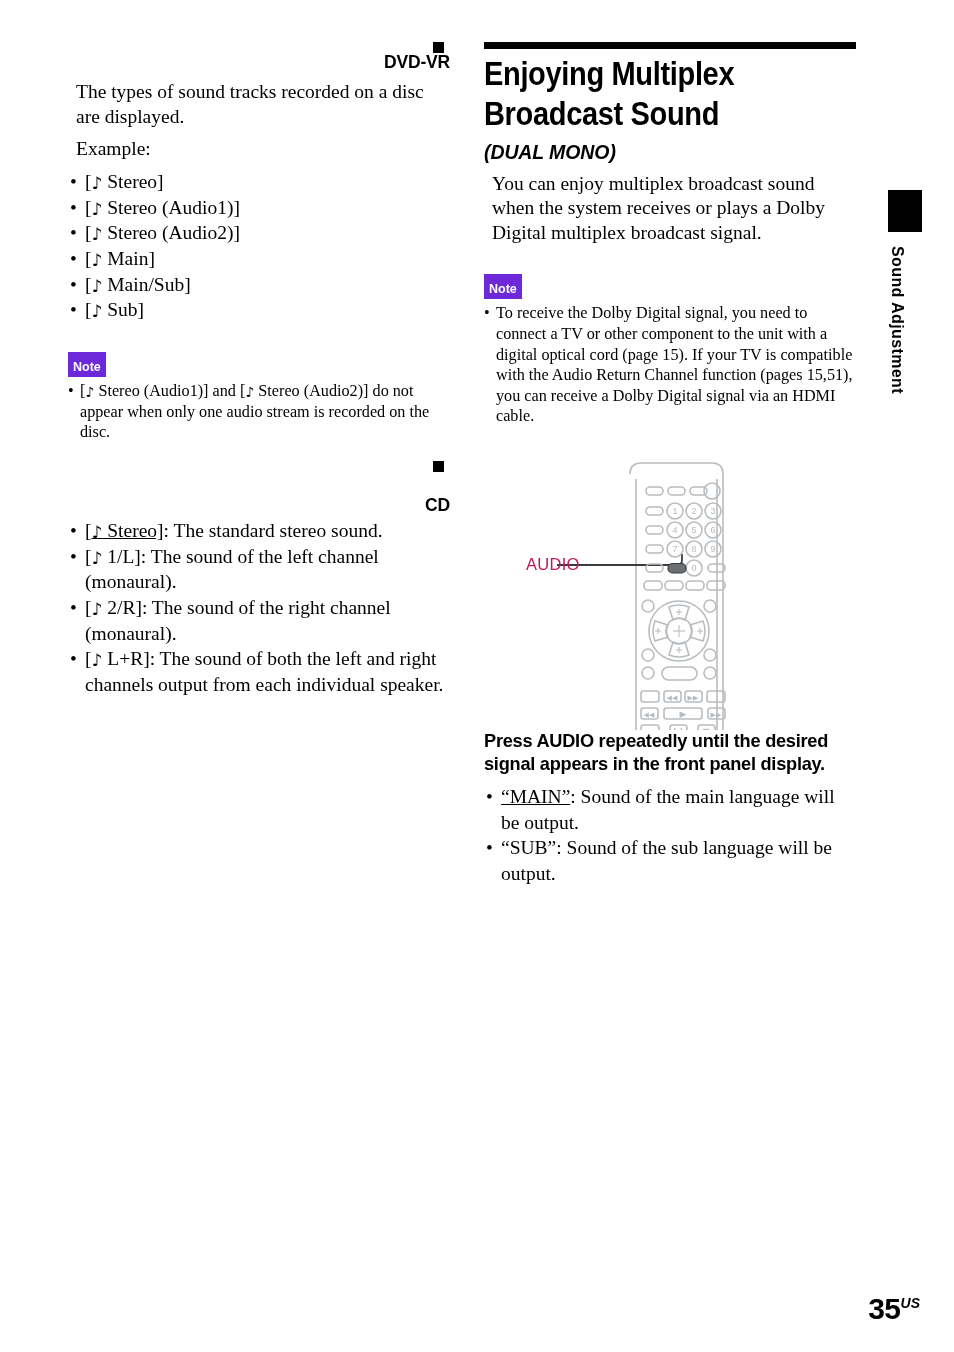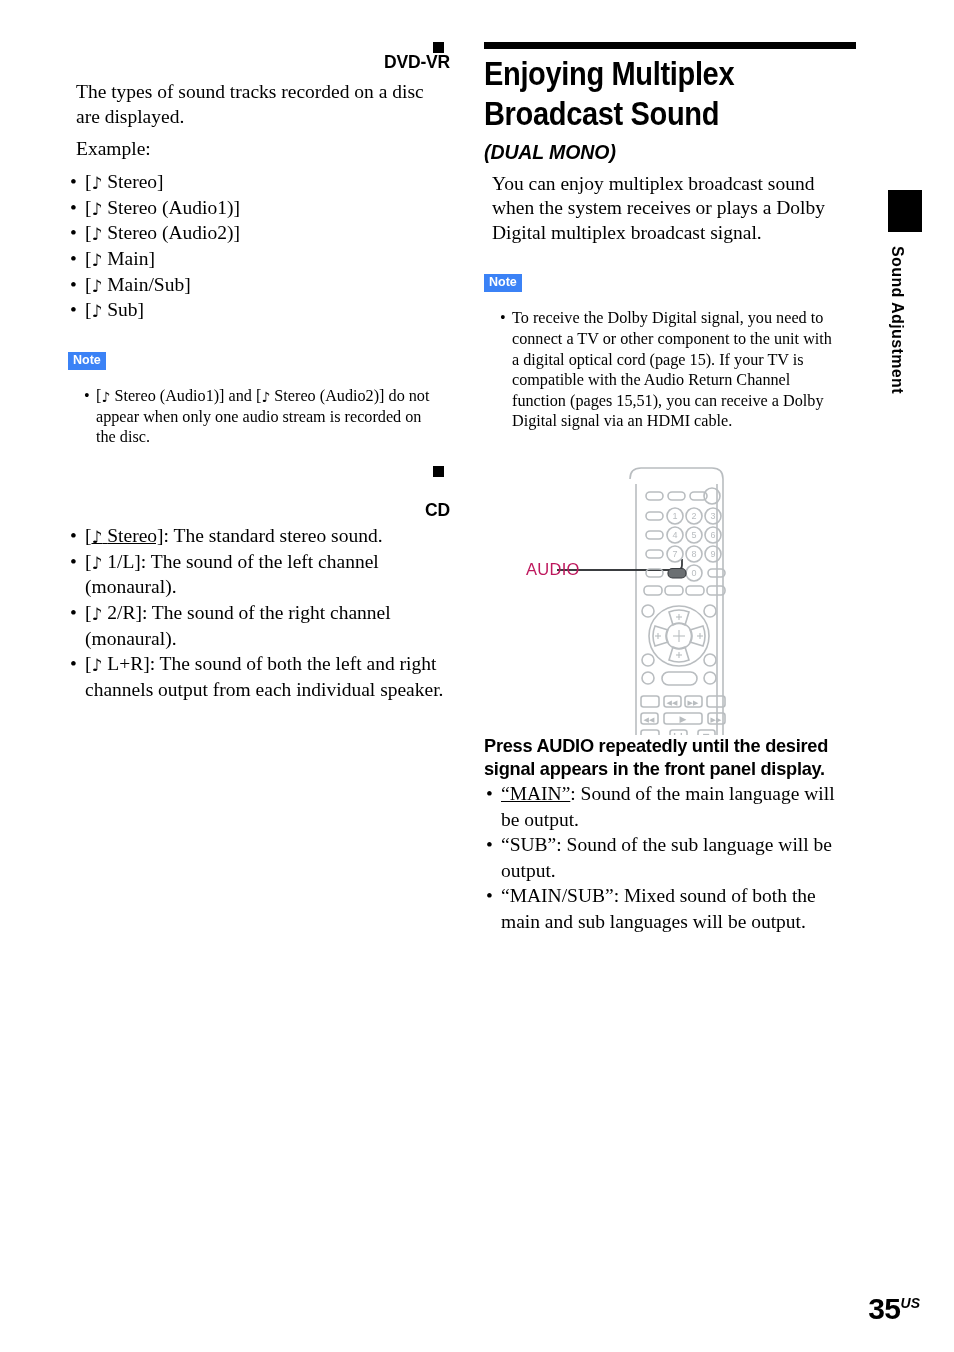--- a/index.html
+++ b/index.html
@@ -82,44 +82,44 @@
     font-size: 17px;
     line-height: 1;
     position: relative;
     top: 1px;
   }
   .underline-term { text-decoration: underline; }
 
   
   .note-badge {
     display: inline-block;
-    background: #3b82f6;
+    background: #6d28d9;
     color: #fff;
     font-family: "Liberation Sans", sans-serif;
     font-weight: bold;
     font-size: 12.5px;
     line-height: 1;
-    padding: 2px 5px 4px 5px;
+    padding: 9px 5px 4px 5px;
     letter-spacing: 0px;
     margin-top: 15px;
   }
   .note-block {
     margin-top: 14px;
   }
   ul.note-bullets {
     list-style: none;
     margin: 4px 0 0 0;
     padding: 0;
   }
   ul.note-bullets > li {
     position: relative;
     padding-left: 12px;
     font-size: 16.2px;
     line-height: 20.6px;
-    margin: 16px;
+    margin: 0;
   }
   ul.note-bullets > li::before {
     content: "\2022";
     position: absolute;
     left: 0px;
     top: 0;
   }
   ul.note-bullets .note-glyph { font-size: 14px; }
 
   
@@ -149,21 +149,21 @@
     margin: 6px 0 4px 0;
     letter-spacing: -0.1px;
   }
 
   
   .instruction-heading {
     font-family: "Liberation Sans", sans-serif;
     font-weight: bold;
     font-size: 18.2px;
     line-height: 23px;
-    margin: 0 0 0 0;
+    margin: 0 0 8px 0;
     letter-spacing: -0.25px;
   }
 
   
   #remote-figure {
     position: relative;
     height: 275px;
     margin-top: 28px;
   }
   #audio-callout-label {
@@ -391,21 +391,20 @@
         <text x="222" y="279" font-size="8">■</text>
       </g>
     </svg>
   </div>
 
   <p class="instruction-heading">Press AUDIO repeatedly until the desired signal appears in the front panel display.</p>
 
   <ul class="bullets">
     <li><span class="underline-term">“MAIN”</span><span>: Sound of the main language will be output.</span></li>
     <li><span>“SUB”</span><span>: Sound of the sub language will be output.</span></li>
-    <li><span>“MAIN/SUB”</span><span>: Mixed sound of both the main and sub languages will be output.</span></li>
   </ul>
 
 </div>
 
 <div id="side-tab">
   <div id="side-tab-block"></div>
   <div id="side-tab-text">Sound Adjustment</div>
 </div>
 
 <div id="page-number">

